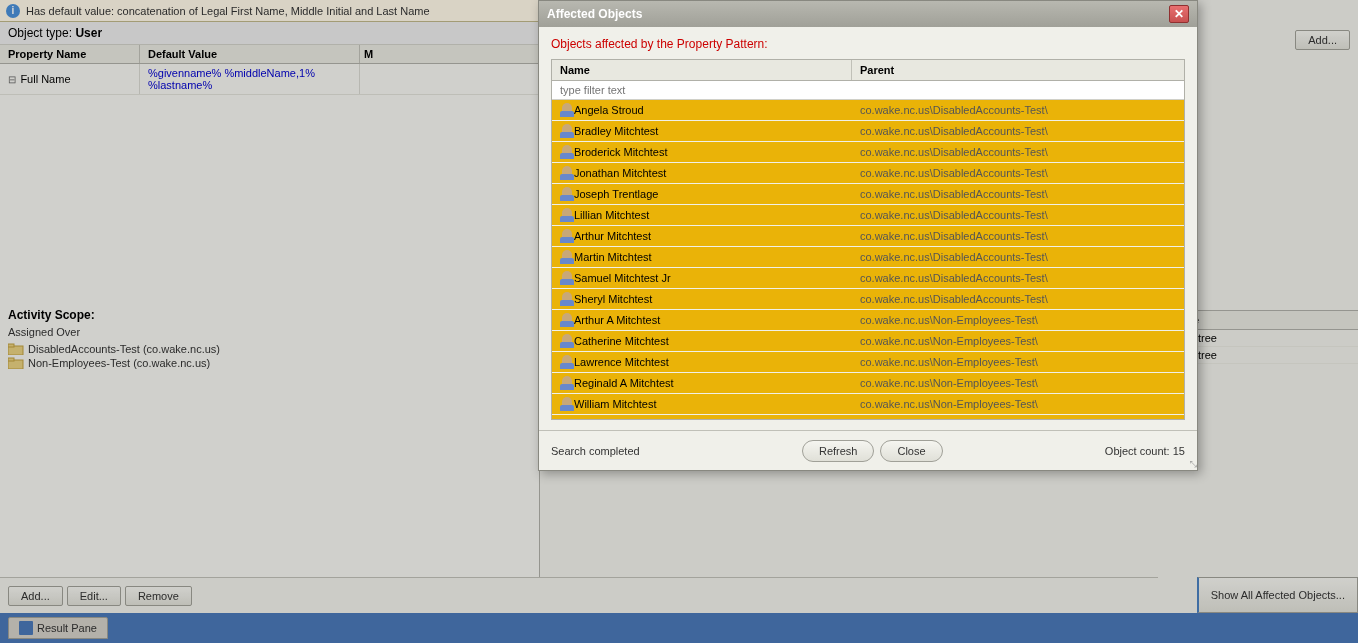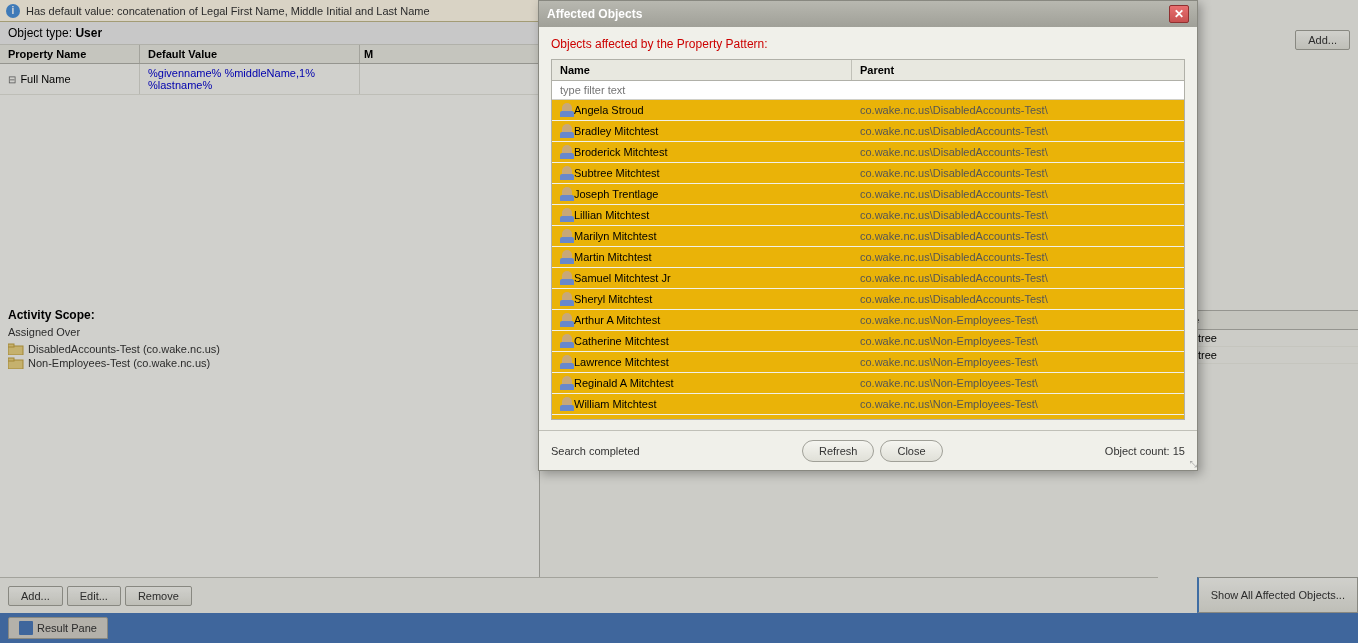--- a/index.html
+++ b/index.html
@@ -528,42 +528,42 @@
           <div class="modal-table-row">
       <div class="col-name">
         <span class="user-icon"></span>
         <span>Broderick Mitchtest</span>
       </div>
       <div class="col-parent">co.wake.nc.us\DisabledAccounts-Test\</div>
     </div>
           <div class="modal-table-row">
       <div class="col-name">
         <span class="user-icon"></span>
-        <span>Subtree Mitchtest</span>
+        <span>Jonathan Mitchtest</span>
       </div>
       <div class="col-parent">co.wake.nc.us\DisabledAccounts-Test\</div>
     </div>
           <div class="modal-table-row">
       <div class="col-name">
         <span class="user-icon"></span>
         <span>Joseph  Trentlage</span>
       </div>
       <div class="col-parent">co.wake.nc.us\DisabledAccounts-Test\</div>
     </div>
           <div class="modal-table-row">
       <div class="col-name">
         <span class="user-icon"></span>
         <span>Lillian  Mitchtest</span>
       </div>
       <div class="col-parent">co.wake.nc.us\DisabledAccounts-Test\</div>
     </div>
           <div class="modal-table-row">
       <div class="col-name">
         <span class="user-icon"></span>
-        <span>Marilyn Mitchtest</span>
+        <span>Arthur Mitchtest</span>
       </div>
       <div class="col-parent">co.wake.nc.us\DisabledAccounts-Test\</div>
     </div>
           <div class="modal-table-row">
       <div class="col-name">
         <span class="user-icon"></span>
         <span>Martin Mitchtest</span>
       </div>
       <div class="col-parent">co.wake.nc.us\DisabledAccounts-Test\</div>
     </div>

